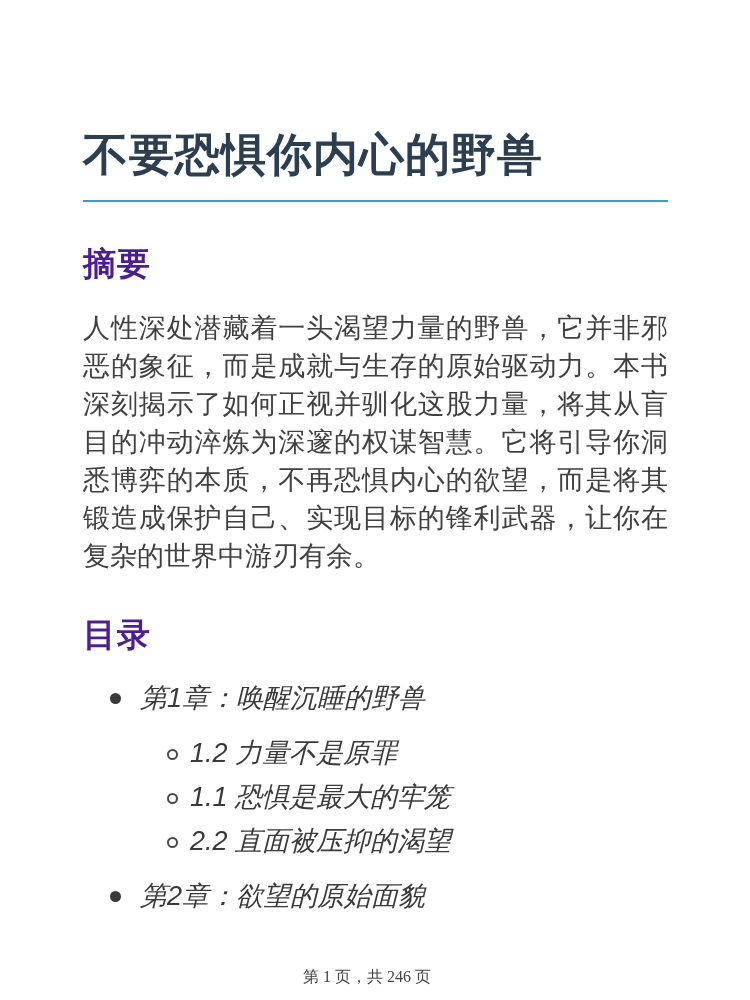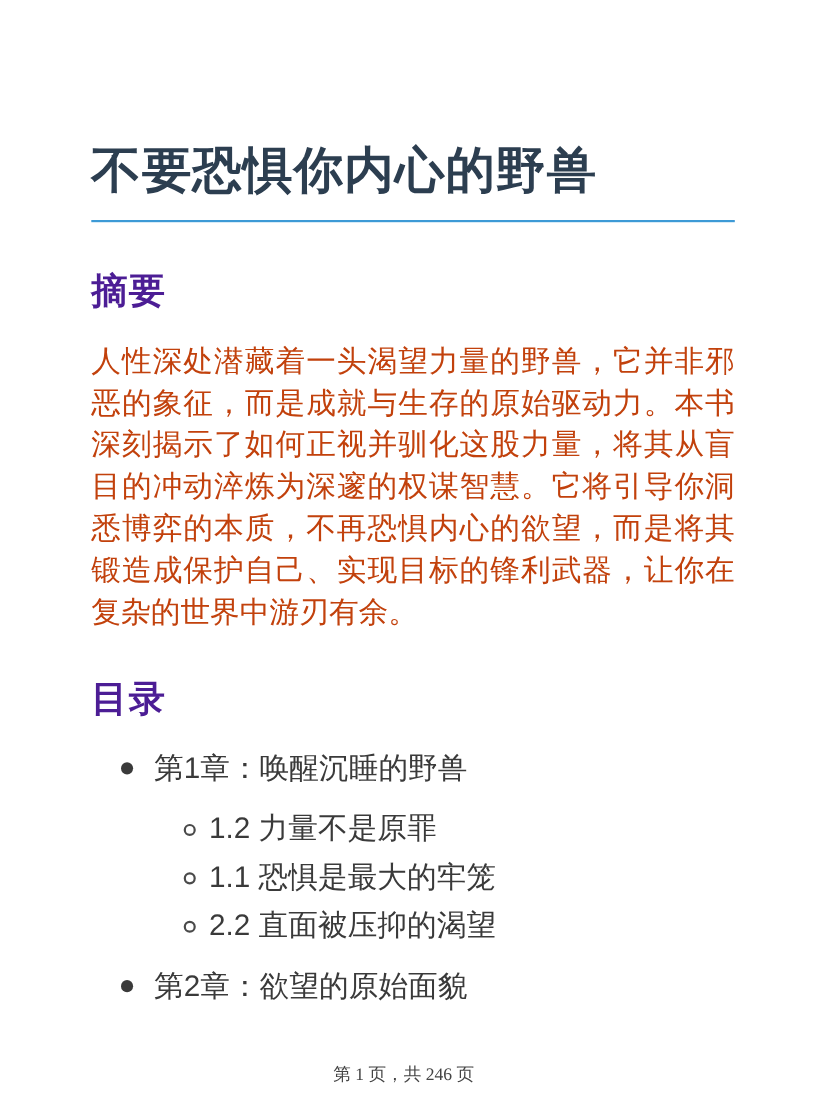--- a/index.html
+++ b/index.html
@@ -37,34 +37,35 @@
     color: #4c1d95;
     letter-spacing: 1px;
   }
   h2.section-heading.toc-heading {
     margin-top: 42px;
   }
   p.summary-text {
     margin: 27px 0 0 0;
     font-size: 27px;
     line-height: 38px;
-    color: #c2410c;
+    color: #404040;
     text-align: justify;
     text-justify: inter-ideograph;
   }
   ul.toc-list {
     list-style: none;
     margin: 28px 0 0 0;
     padding: 0;
   }
   ul.toc-list li {
     position: relative;
     font-size: 27px;
     line-height: 34px;
     color: #3a3a3a;
+    font-style: italic;
   }
   li.toc-chapter {
     padding-left: 57px;
     margin-top: 21px;
   }
   ul.toc-sublist {
     list-style: none;
     margin: 21px 0 0 0;
     padding: 0;
   }

